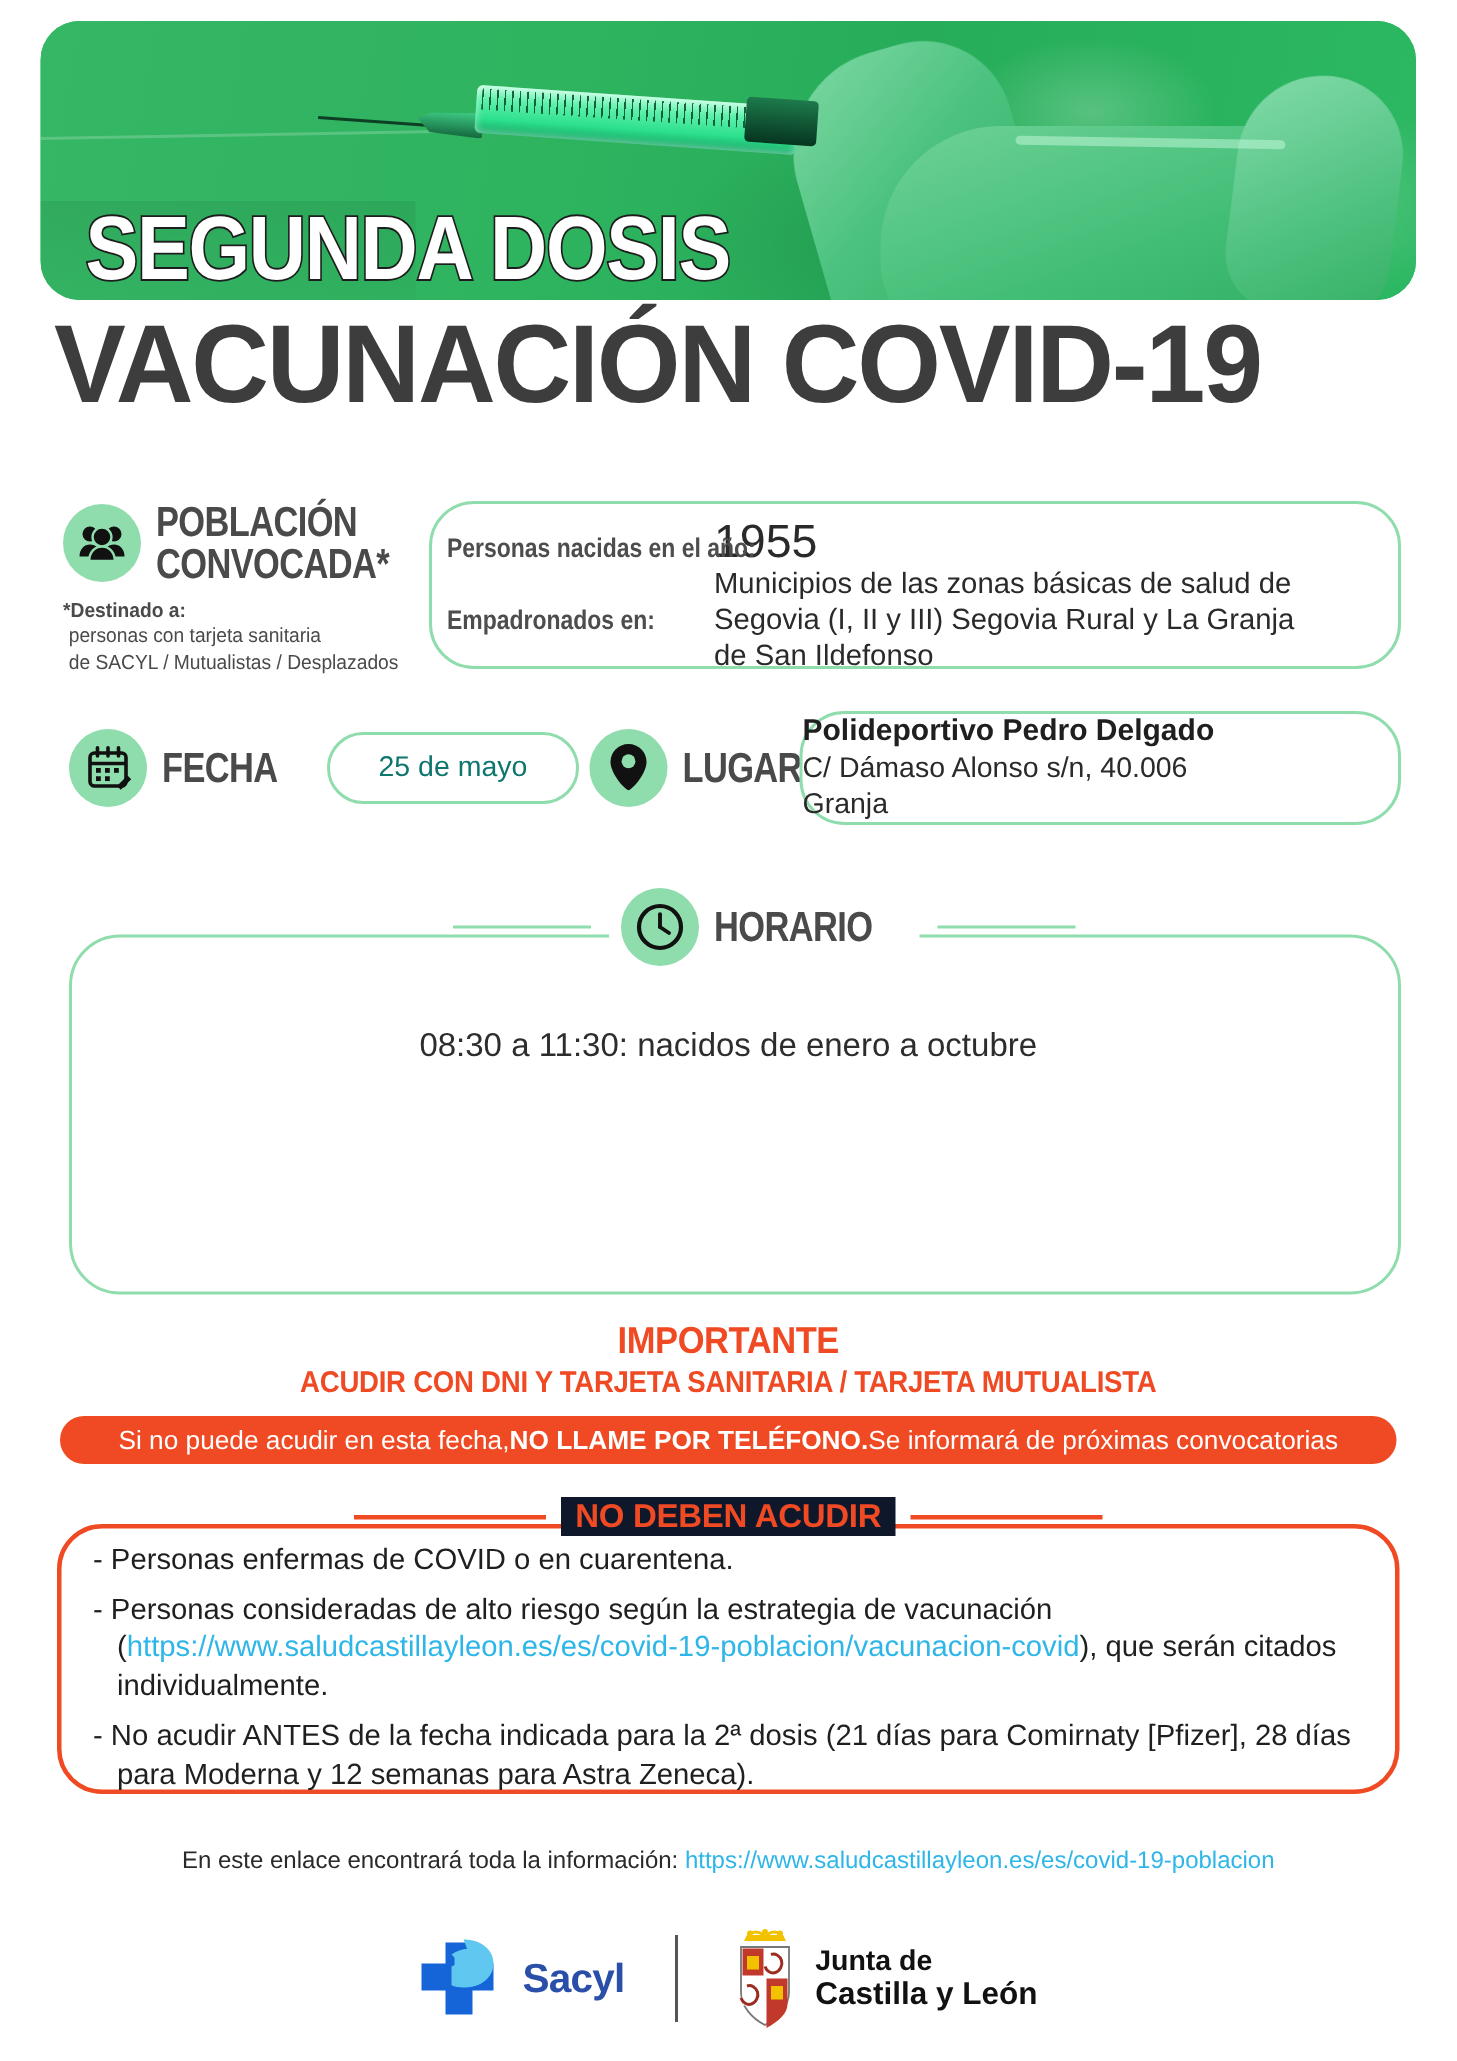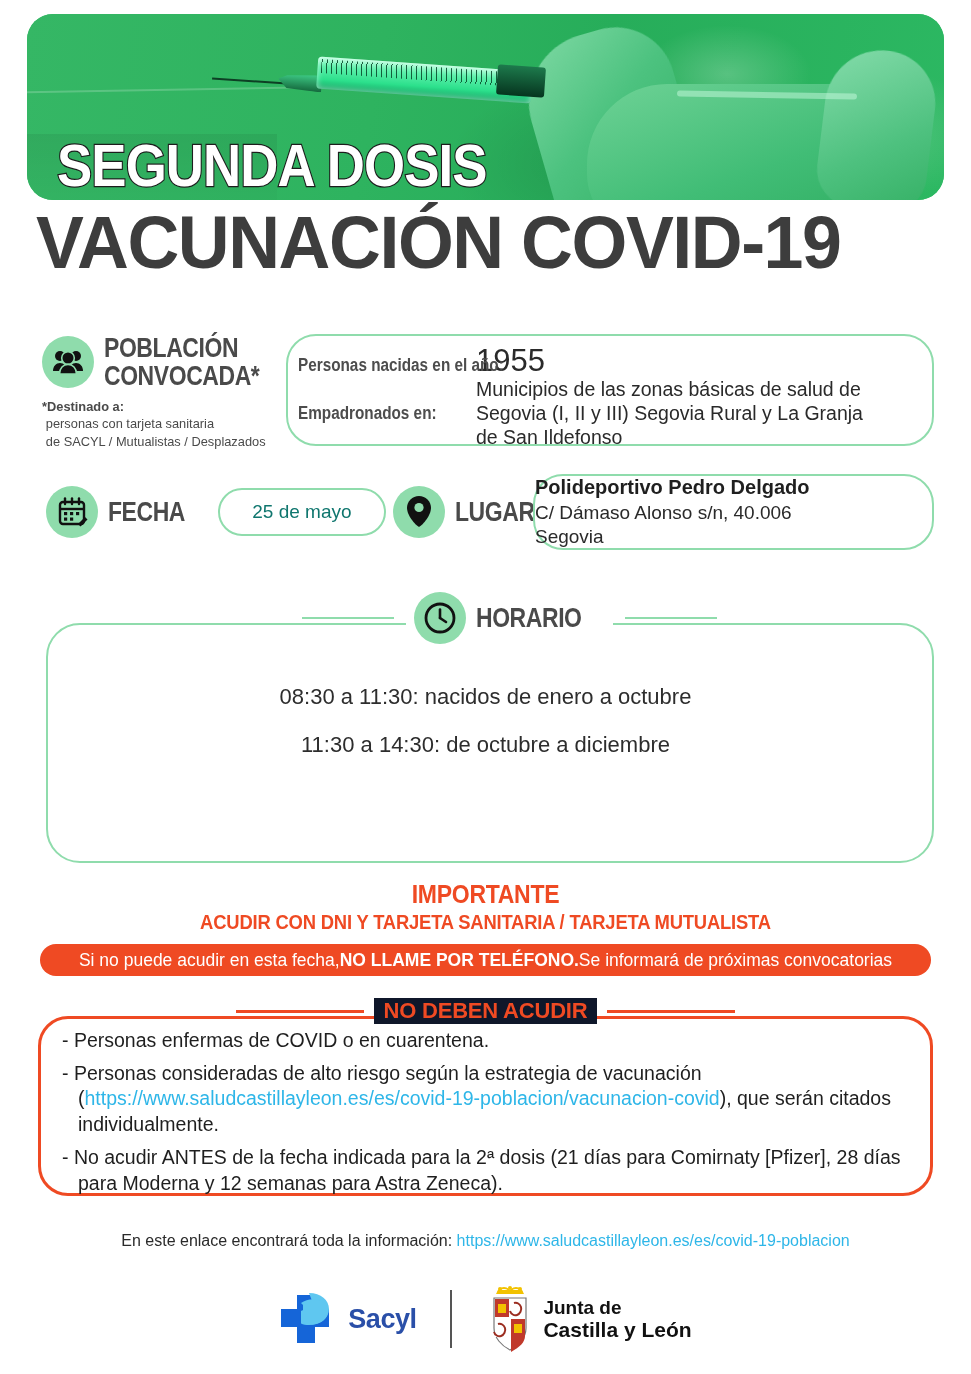--- a/index.html
+++ b/index.html
@@ -499,39 +499,38 @@
     <svg width="28" height="34" viewBox="0 0 28 34" aria-hidden="true">
       <path d="M14 1C7.4 1 2 6.3 2 12.8c0 8.6 10.2 19 12 19s12-10.4 12-19C26 6.3 20.6 1 14 1z" fill="#111"></path>
       <circle cx="14" cy="12.5" r="4.6" fill="#8fdcac"></circle>
     </svg>
   </div>
   <div class="sec-label">LUGAR</div>
 </div>
 <div class="lugar-box pill">
   <div class="lugar-title">Polideportivo Pedro Delgado</div>
   <div class="lugar-line">C/ Dámaso Alonso s/n, 40.006</div>
-  <div class="lugar-line">Segovia</div>
+  <div class="lugar-line">Granja</div>
 </div>
 
 <div class="horario-box"></div>
 <div class="horario-head">
   <div class="inner">
     <div class="circle-icon">
       <svg width="34" height="34" viewBox="0 0 34 34" aria-hidden="true">
         <circle cx="17" cy="17" r="14" fill="none" stroke="#111" stroke-width="2.8"></circle>
         <line x1="17" y1="17" x2="17" y2="8.5" stroke="#111" stroke-width="2.6" stroke-linecap="round"></line>
         <line x1="17" y1="17" x2="23" y2="21" stroke="#111" stroke-width="2.6" stroke-linecap="round"></line>
       </svg>
     </div>
     <div class="sec-label">HORARIO</div>
   </div>
 </div>
 <div class="horario-lines">
   <div>08:30 a 11:30: nacidos de enero a octubre</div>
-  <div>11:30 a 14:30: de octubre a diciembre</div>
 </div>
 
 <div class="importante">
   <div class="imp-title">IMPORTANTE</div>
   <div class="imp-sub">ACUDIR CON DNI Y TARJETA SANITARIA / TARJETA MUTUALISTA</div>
 </div>
 <div class="imp-bar">
   <span>Si no puede acudir en esta fecha, </span>
     <b>NO LLAME POR TELÉFONO.</b>
     <span> Se informará de próximas convocatorias</span>

